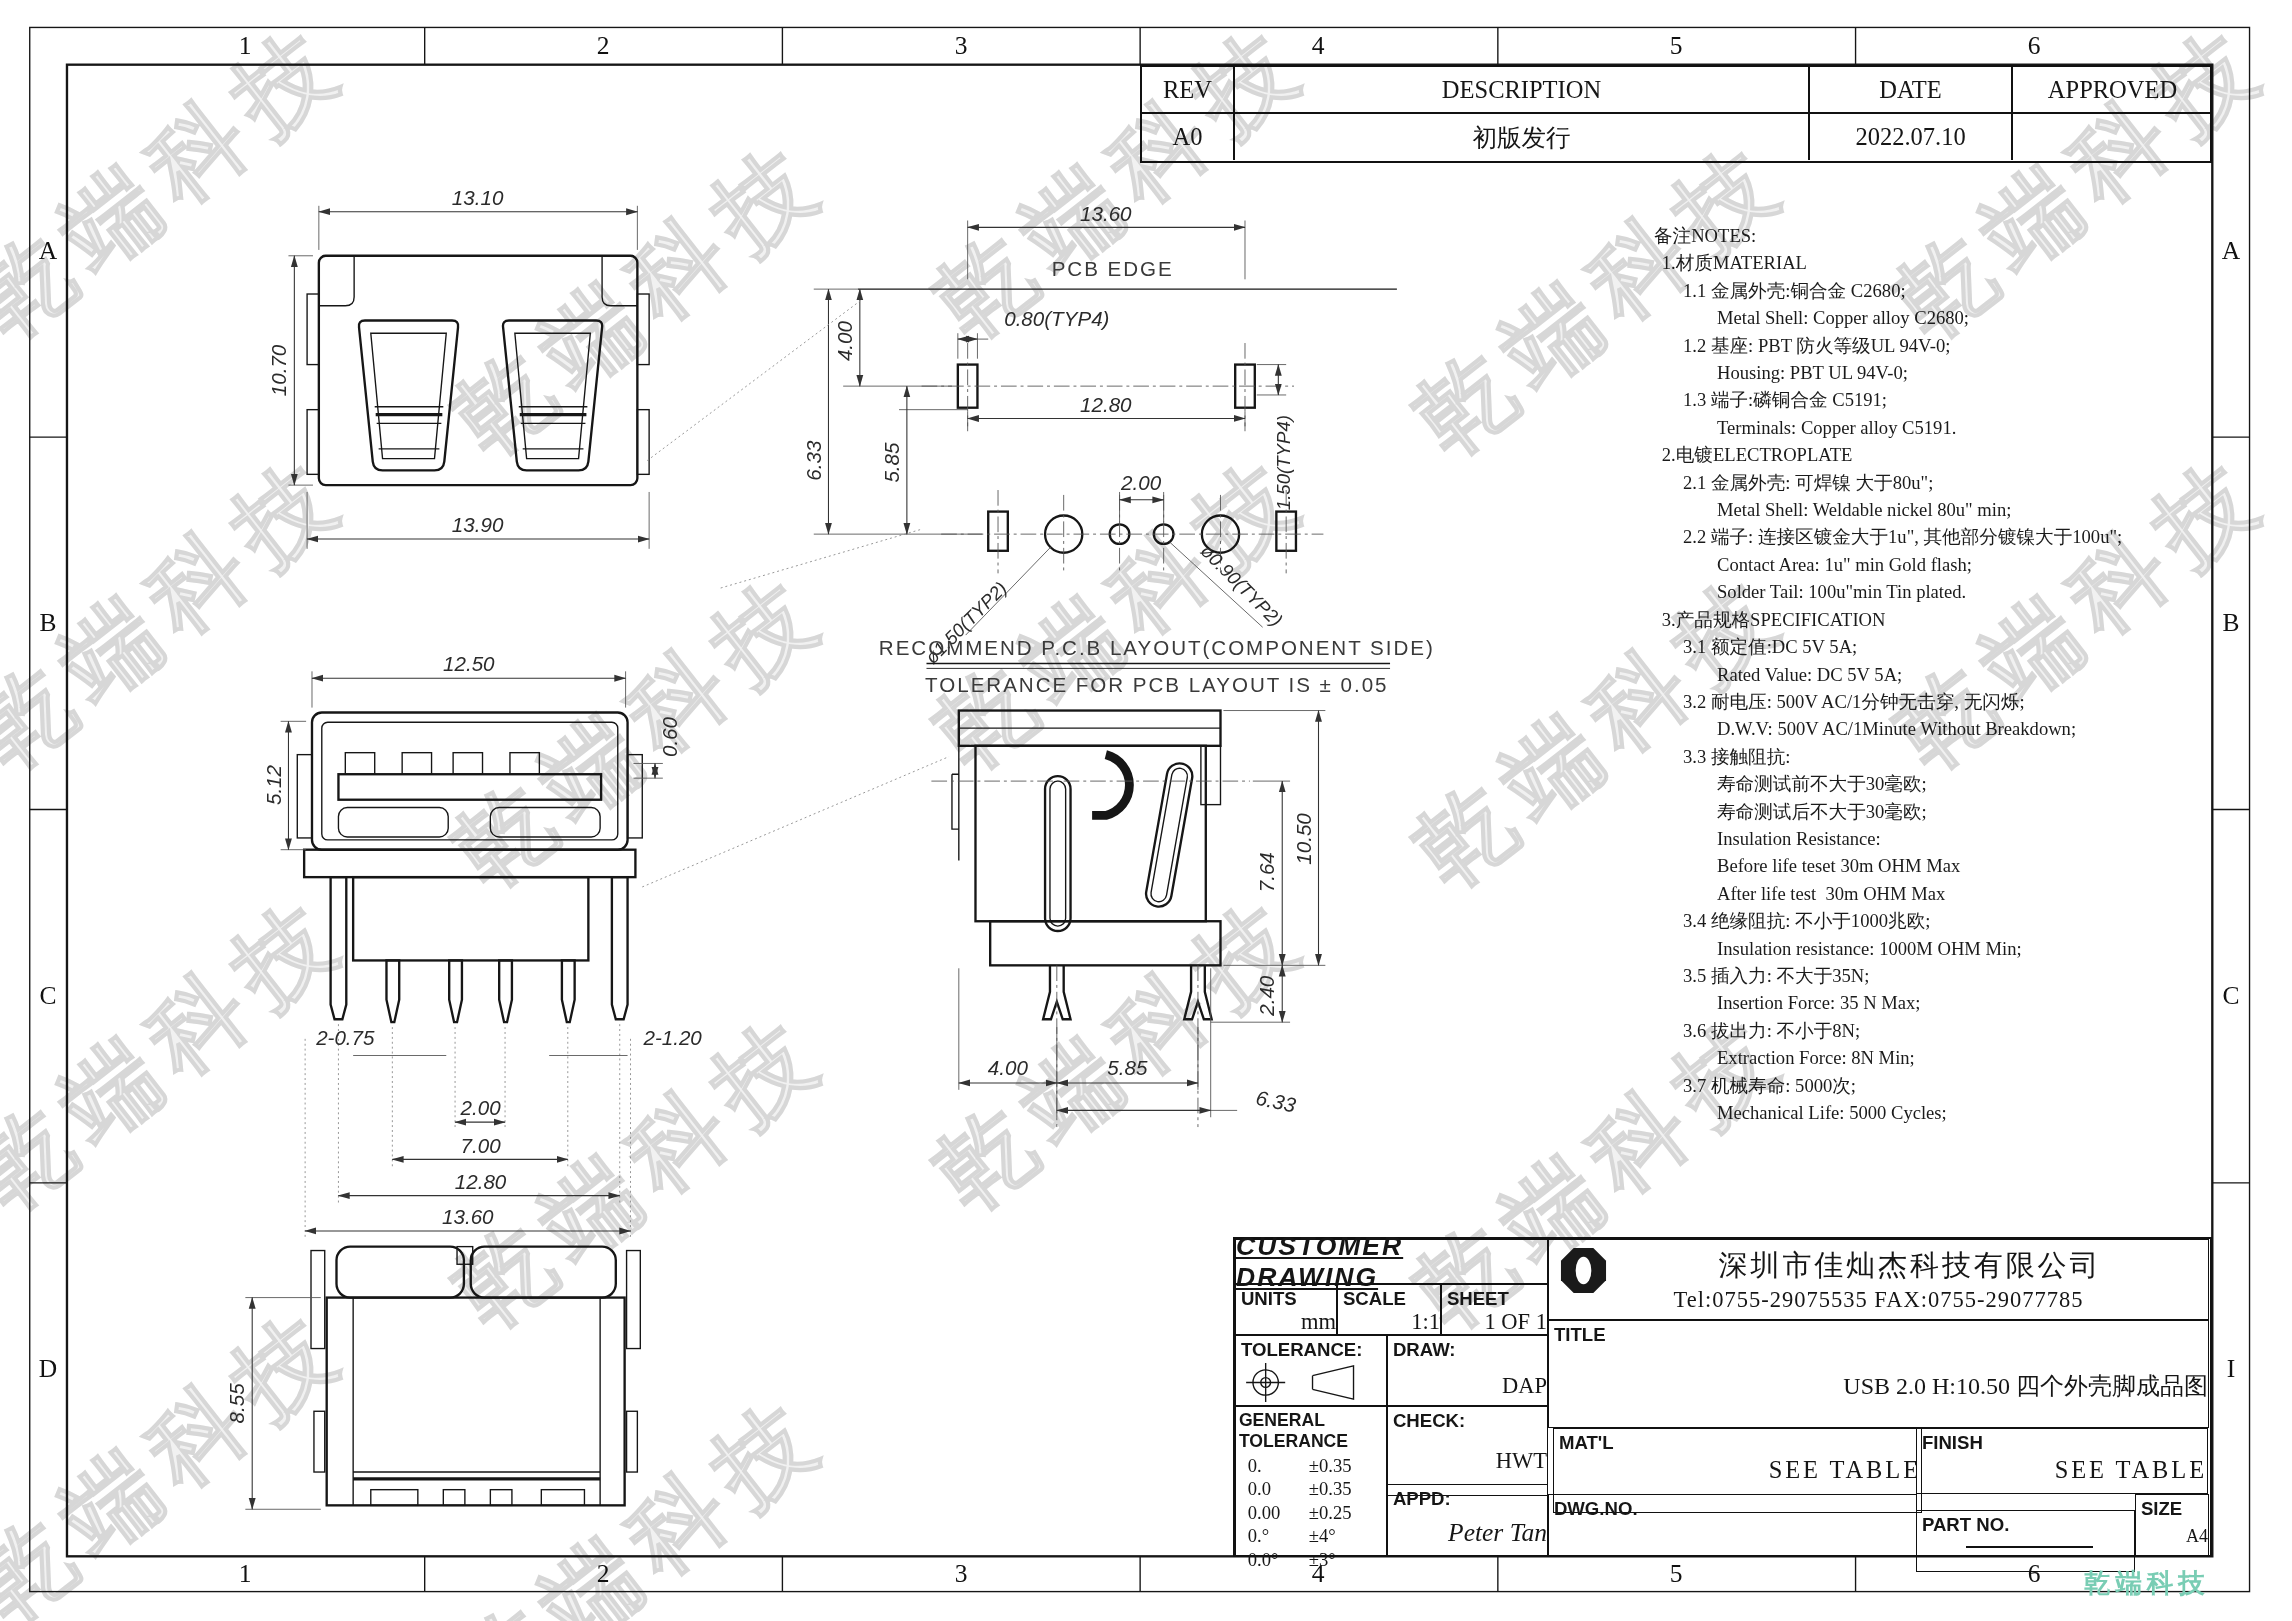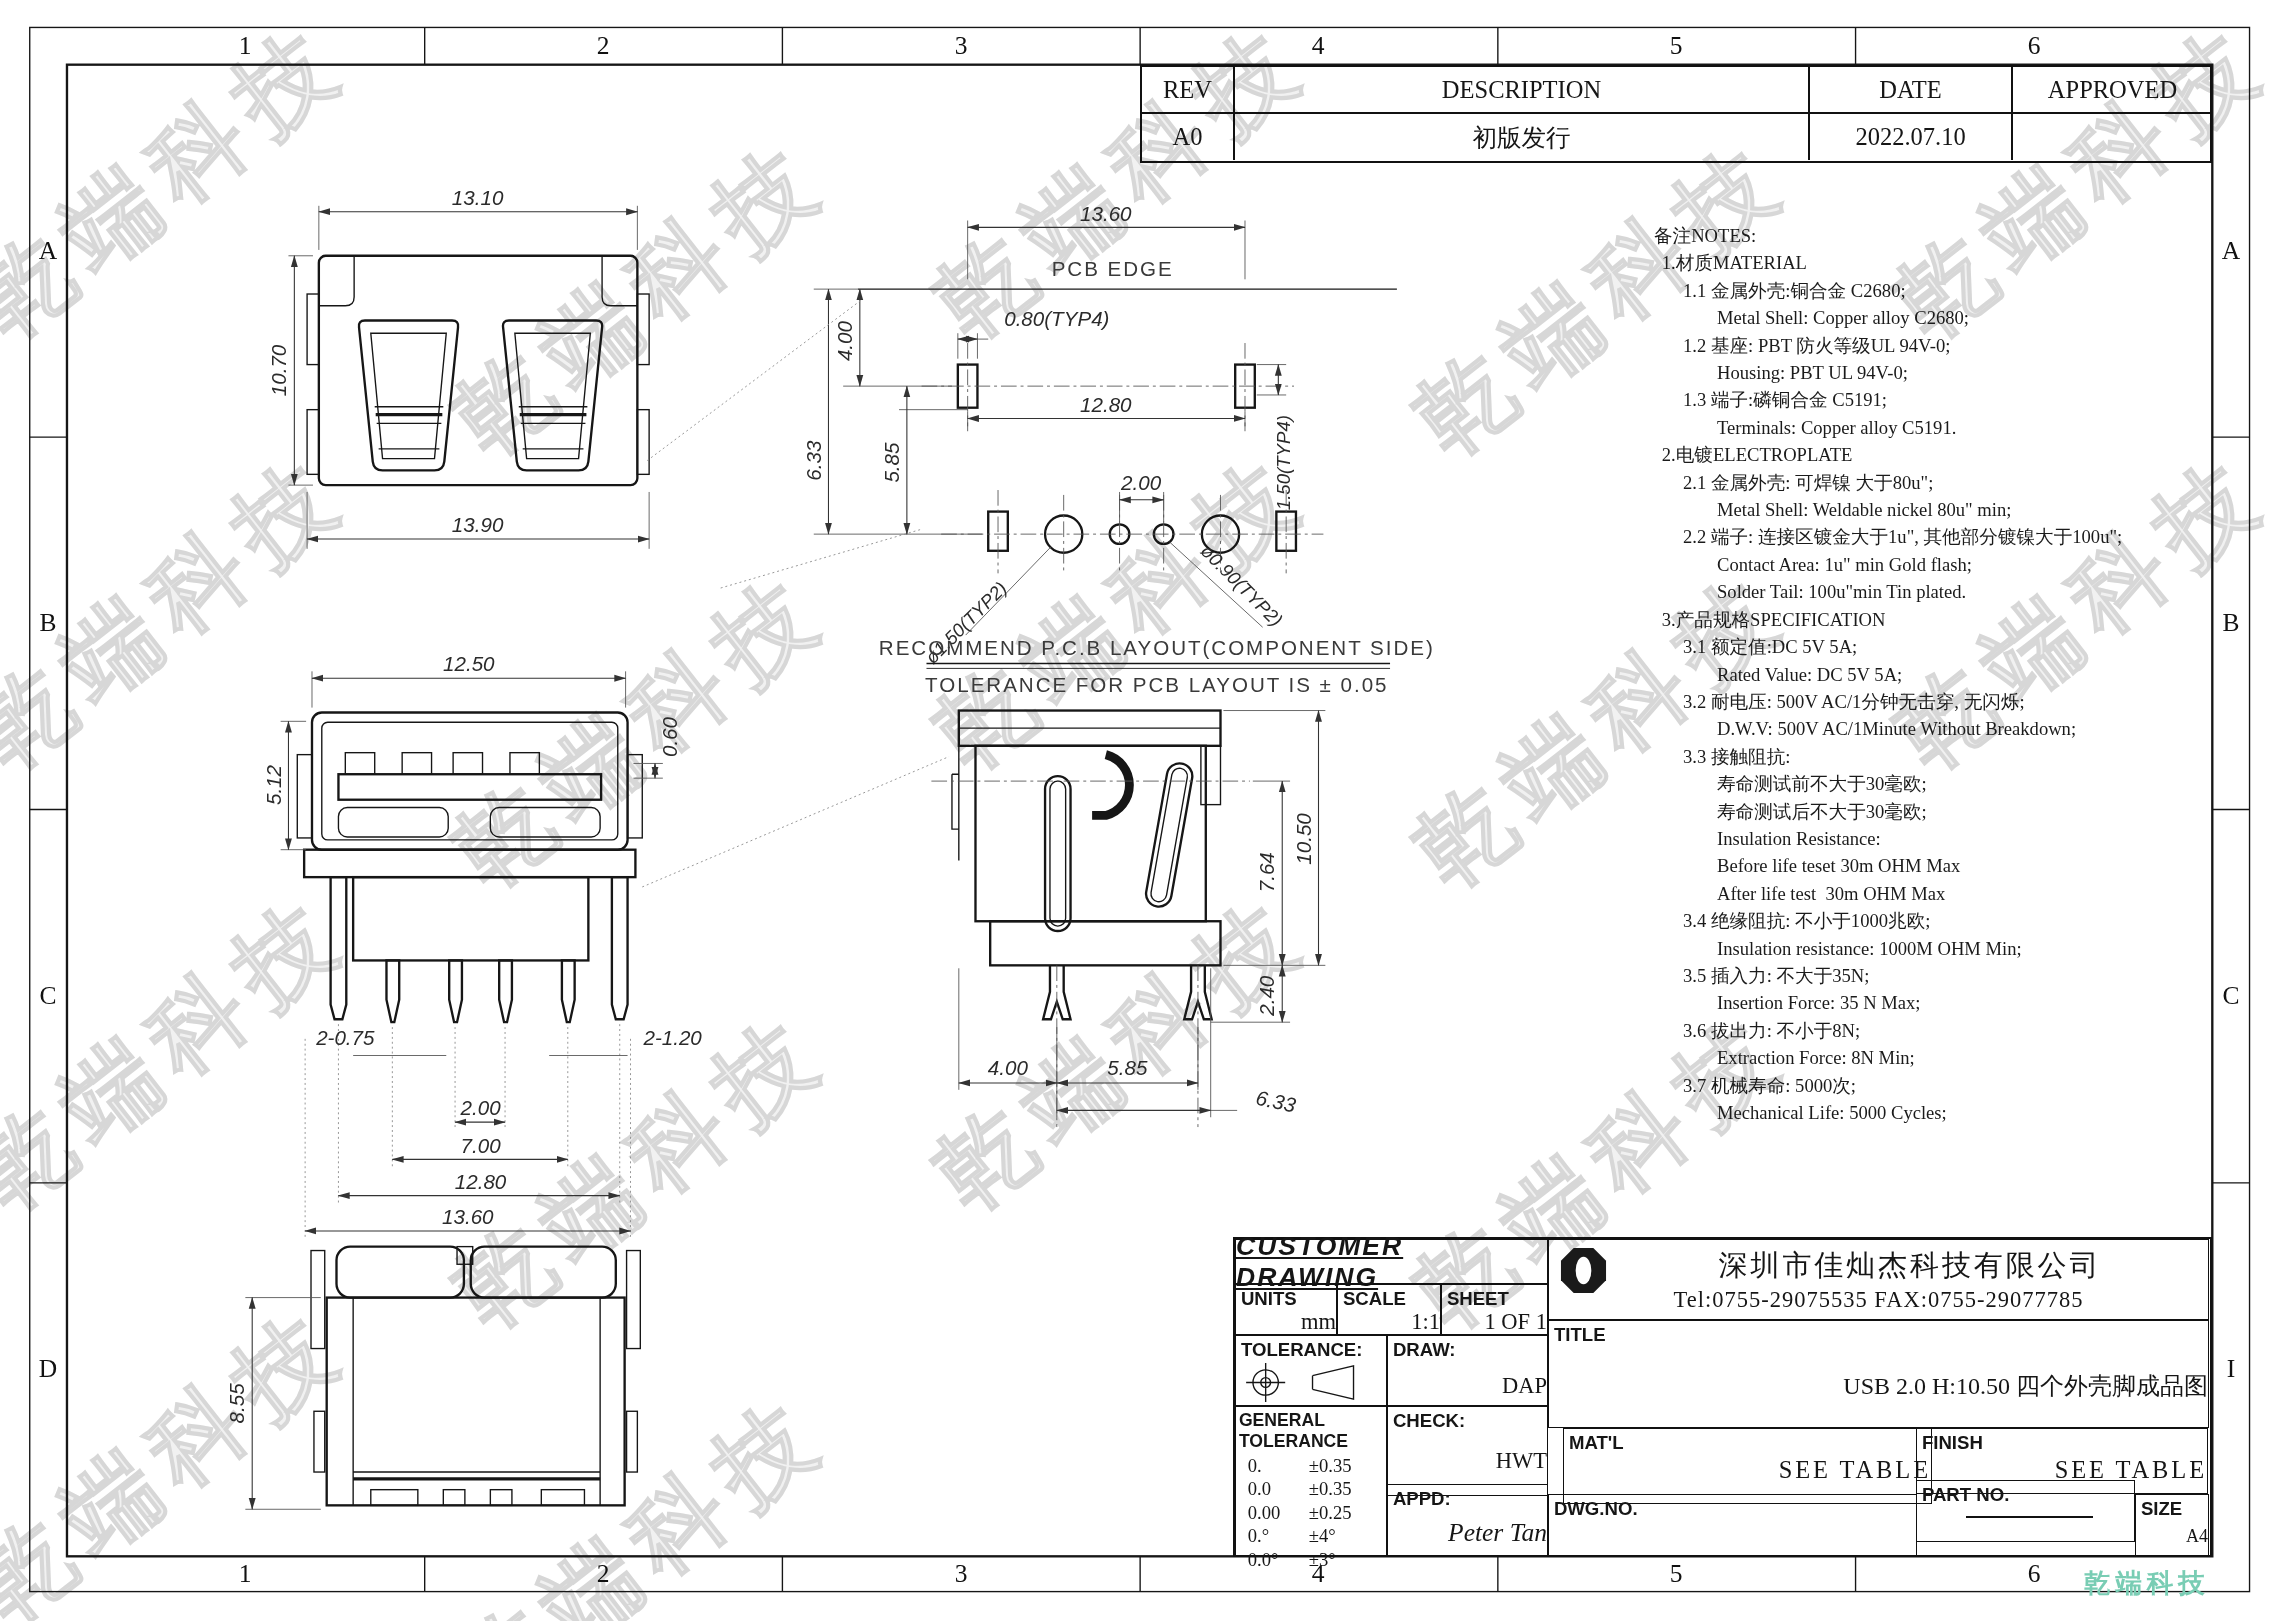--- a/index.html
+++ b/index.html
@@ -413,32 +413,32 @@
         <polygon points="15,2 35,2 48,15 48,35 35,48 15,48 2,35 2,15" fill="#1a1a1a"></polygon>
         <ellipse cx="25" cy="25" rx="8" ry="14" fill="#ffffff"></ellipse>
       </svg>
       <div class="company" style="position:absolute;left:67px;top:5.9px;width:588px;text-align:center">深圳市佳灿杰科技有限公司</div>
       <div class="tel" style="position:absolute;left:0;top:47px;width:100%;text-align:center">Tel:0755-29075535 FAX:0755-29077785</div>
     </div>
     <div class="cell" style="left:313px;top:81px;width:661px;height:108px">
       <span class="lbl">TITLE</span>
       <span class="val" style="top:49px;font-size:24px">USB 2.0 H:10.50 四个外壳脚成品图</span>
     </div>
-    <div class="cell" style="left:328px;top:189px;width:369px;height:76px">
+    <div class="cell" style="left:318px;top:189px;width:369px;height:85px">
       <span class="lbl">MAT'L</span>
       <span class="val" style="top:27.4px;font-size:24.5px;letter-spacing:2.9px">SEE TABLE</span>
     </div>
     <div class="cell" style="left:681px;top:189px;width:292px;height:66px">
       <span class="lbl">FINISH</span>
       <span class="val" style="top:27.4px;font-size:24.5px;letter-spacing:2.9px">SEE TABLE</span>
     </div>
     <div class="cell" style="left:313px;top:255px;width:369px;height:62px">
       <span class="lbl">DWG.NO.</span>
     </div>
-    <div class="cell" style="left:681px;top:241px;width:219px;height:62px">
+    <div class="cell" style="left:681px;top:271px;width:219px;height:62px">
       <span class="lbl">PART NO.</span>
       <div style="position:absolute;left:49px;top:35px;width:127px;border-bottom:2.5px solid #111"></div>
     </div>
     <div class="cell" style="left:900px;top:255px;width:74px;height:62px">
       <span class="lbl">SIZE</span>
       <span class="val" style="top:31px;font-size:18px">A4</span>
     </div>
   </div>
 
   <div class="wm-green">乾端科技</div>

